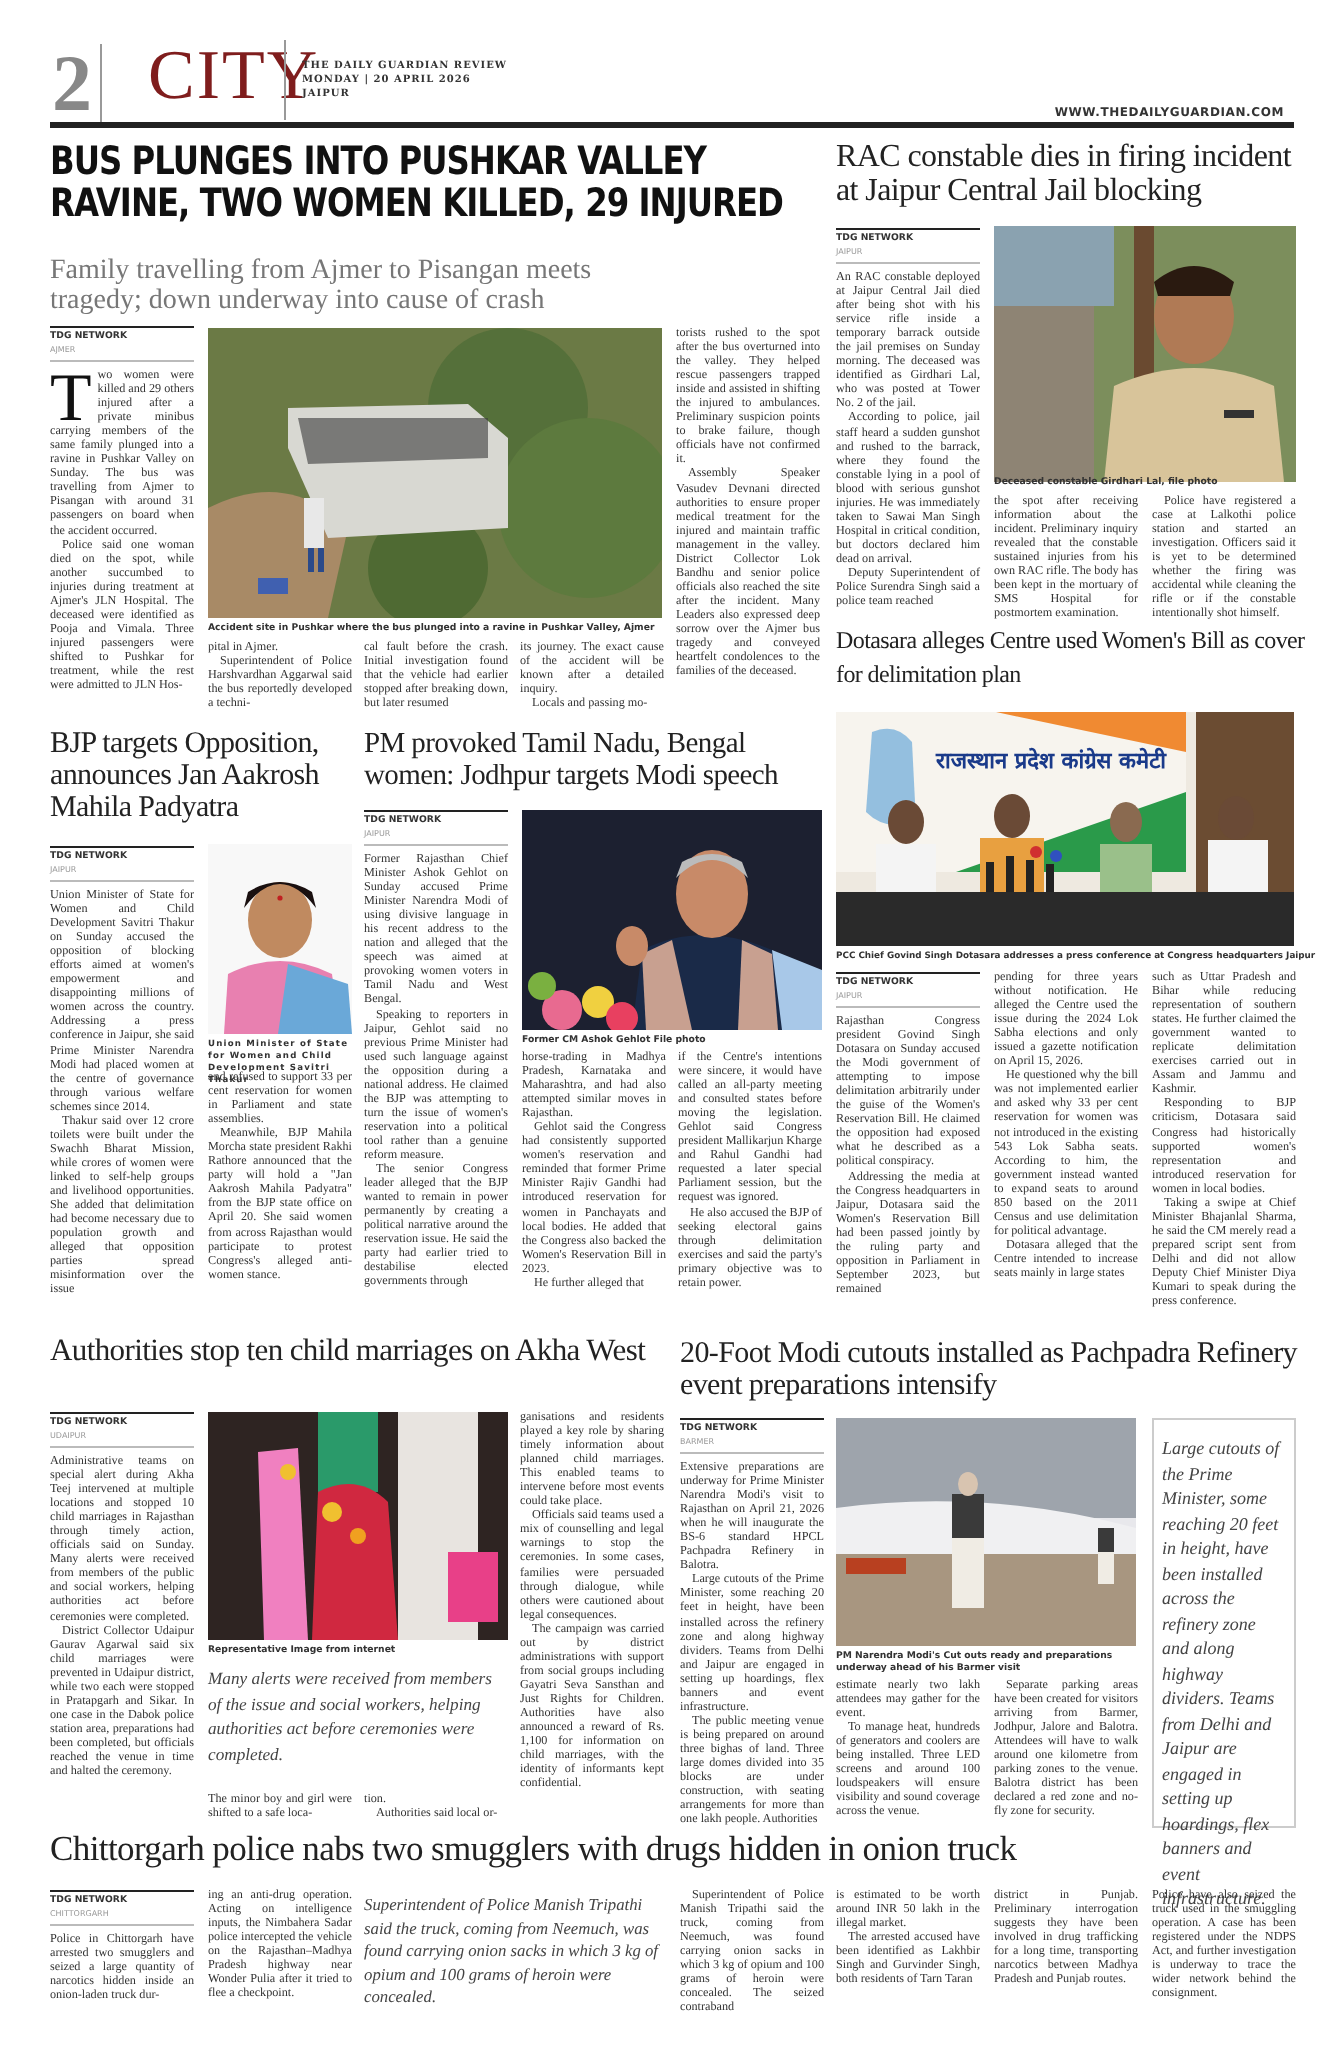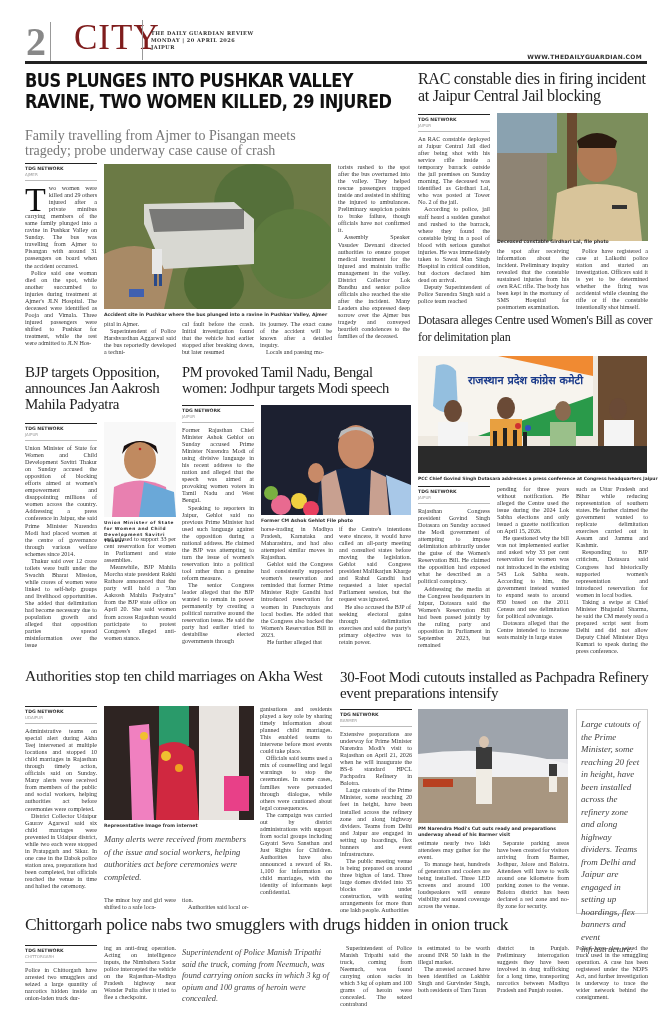--- a/index.html
+++ b/index.html
@@ -35,21 +35,21 @@
 <div class="abs masthead-meta">
   <div>THE DAILY GUARDIAN REVIEW</div>
   <div>MONDAY | 20 APRIL 2026</div>
   <div>JAIPUR</div>
 </div>
 <div class="abs site-url">WWW.THEDAILYGUARDIAN.COM</div>
 <div class="abs top-rule"></div>
 
 <div>
   <div class="abs lead-head">BUS PLUNGES INTO PUSHKAR VALLEY RAVINE, TWO WOMEN KILLED, 29 INJURED</div>
-  <div class="abs lead-deck">Family travelling from Ajmer to Pisangan meets tragedy; probe underway case cause of crash</div>
+  <div class="abs lead-deck">Family travelling from Ajmer to Pisangan meets tragedy; down underway into cause of crash</div>
   <div class="abs" style="left:25px;top:163px;width:72px">
     <div class="tdg"><span>TDG NETWORK</span><span class="loc">AJMER</span></div>
     <div class="col">
       <p class="first"><span class="dropcap">T</span><span>wo women were killed and 29 others injured after a private minibus carrying members of the same family plunged into a ravine in Pushkar Valley on Sunday. The bus was travelling from Ajmer to Pisangan with around 31 passengers on board when the accident occurred.</span></p>
       <p>Police said one woman died on the spot, while another succumbed to injuries during treatment at Ajmer's JLN Hospital. The deceased were identified as Pooja and Vimala. Three injured passengers were shifted to Pushkar for treatment, while the rest were admitted to JLN Hos-</p>
     </div>
   </div>
   <div class="abs photo" style="left:104px;top:164px;width:227px;height:145px;background:linear-gradient(135deg,#6f7d4c 0%,#8a9a5a 30%,#5e7040 55%,#7d8c52 80%,#a08a6a 100%)">
     <svg width="227" height="145" viewBox="0 0 227 145">
       <rect x="0" y="0" width="227" height="145" fill="#6b7a45"></rect>
@@ -260,21 +260,21 @@
     <p>Authorities said local or-</p>
   </div>
   <div class="abs col" style="left:260px;top:706px;width:72px">
     <p class="first">ganisations and residents played a key role by sharing timely information about planned child marriages. This enabled teams to intervene before most events could take place.</p>
     <p>Officials said teams used a mix of counselling and legal warnings to stop the ceremonies. In some cases, families were persuaded through dialogue, while others were cautioned about legal consequences.</p>
     <p>The campaign was carried out by district administrations with support from social groups including Gayatri Seva Sansthan and Just Rights for Children. Authorities have also announced a reward of Rs. 1,100 for information on child marriages, with the identity of informants kept confidential.</p>
   </div>
 </div>
 
 <div>
-  <div class="abs head-serif" style="left:340px;top:669px;width:320px;font-size:15px;line-height:16px">30-Foot Modi cutouts installed as Pachpadra Refinery event preparations intensify</div>
+  <div class="abs head-serif" style="left:340px;top:669px;width:320px;font-size:15px;line-height:16px">20-Foot Modi cutouts installed as Pachpadra Refinery event preparations intensify</div>
   <div class="abs" style="left:340px;top:709px;width:72px">
     <div class="tdg"><span>TDG NETWORK</span><span class="loc">BARMER</span></div>
     <div class="col">
       <p class="first">Extensive preparations are underway for Prime Minister Narendra Modi's visit to Rajasthan on April 21, 2026 when he will inaugurate the BS-6 standard HPCL Pachpadra Refinery in Balotra.</p>
       <p>Large cutouts of the Prime Minister, some reaching 20 feet in height, have been installed across the refinery zone and along highway dividers. Teams from Delhi and Jaipur are engaged in setting up hoardings, flex banners and event infrastructure.</p>
       <p>The public meeting venue is being prepared on around three bighas of land. Three large domes divided into 35 blocks are under construction, with seating arrangements for more than one lakh people. Authorities</p>
     </div>
   </div>
   <div class="abs photo" style="left:418px;top:709px;width:150px;height:114px;background:#b8bcc0">
     <svg width="150" height="114" viewBox="0 0 150 114">

